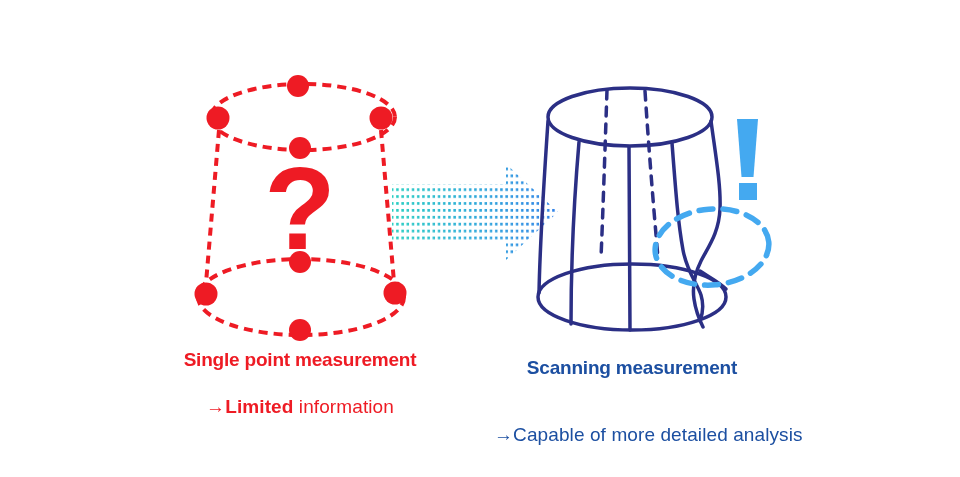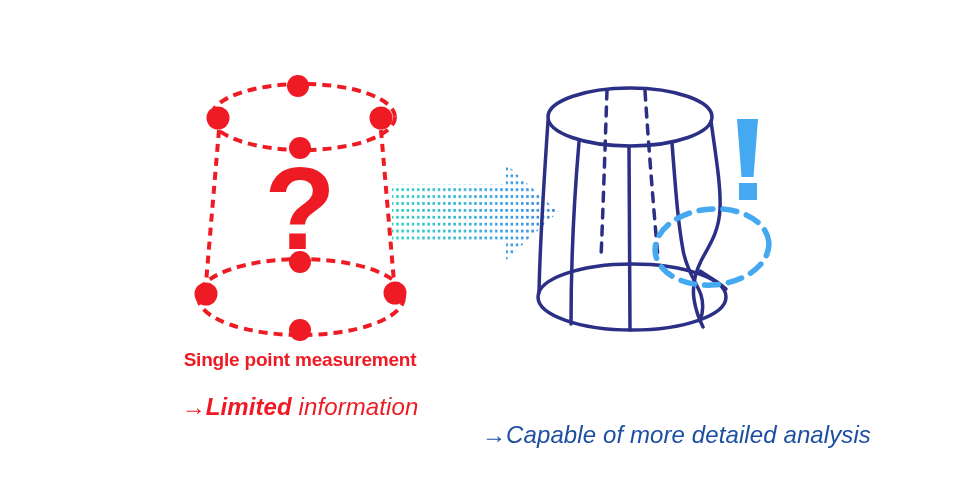--- a/index.html
+++ b/index.html
@@ -6,21 +6,21 @@
   .stage{
     position:relative;width:960px;height:477px;background:#ffffff;
     font-family:"Liberation Sans",sans-serif;overflow:hidden;
   }
   .diagram-svg{position:absolute;left:0;top:0;}
   .label{position:absolute;line-height:24px;white-space:nowrap;}
   .label.centered{text-align:center;}
   .red{color:#ee1b24;}
   .blue{color:#1c4fa1;}
   .heading{font-size:19px;font-weight:700;letter-spacing:-0.2px;}
-  .sub{font-size:24px;font-weight:400;letter-spacing:0.1px;font-style:italic;}
+  .sub{font-size:19px;font-weight:400;letter-spacing:0.1px;}
   .sub .bold-part{font-weight:700;}
 </style>
 </head>
 <body>
 
 <div class="stage">
 
   <svg class="diagram-svg" width="960" height="477" viewBox="0 0 960 477">
     <defs>
       <linearGradient id="arrowGrad" x1="392" y1="0" x2="558" y2="0" gradientUnits="userSpaceOnUse">
@@ -79,17 +79,18 @@
       <rect x="739" y="183" width="18" height="17"></rect>
     </g>
   </svg>
 
   <div class="label red heading centered" style="left:148px;top:348px;width:304px;">Single point measurement</div>
 
   <div class="label red sub centered" style="left:148px;top:395px;width:304px;">
     <span>→</span><span class="bold-part">Limited</span><span> information</span>
   </div>
 
+  <div class="label blue heading centered" style="left:482px;top:356px;width:300px;">Scanning measurement</div>
 
 
-  <div class="label blue sub" style="left:482px;top:423px;">→Capable of more detailed analysis</div>
+  <div class="label blue sub" style="left:494px;top:423px;">→Capable of more detailed analysis</div>
 
 </div>
 
 </body></html>

